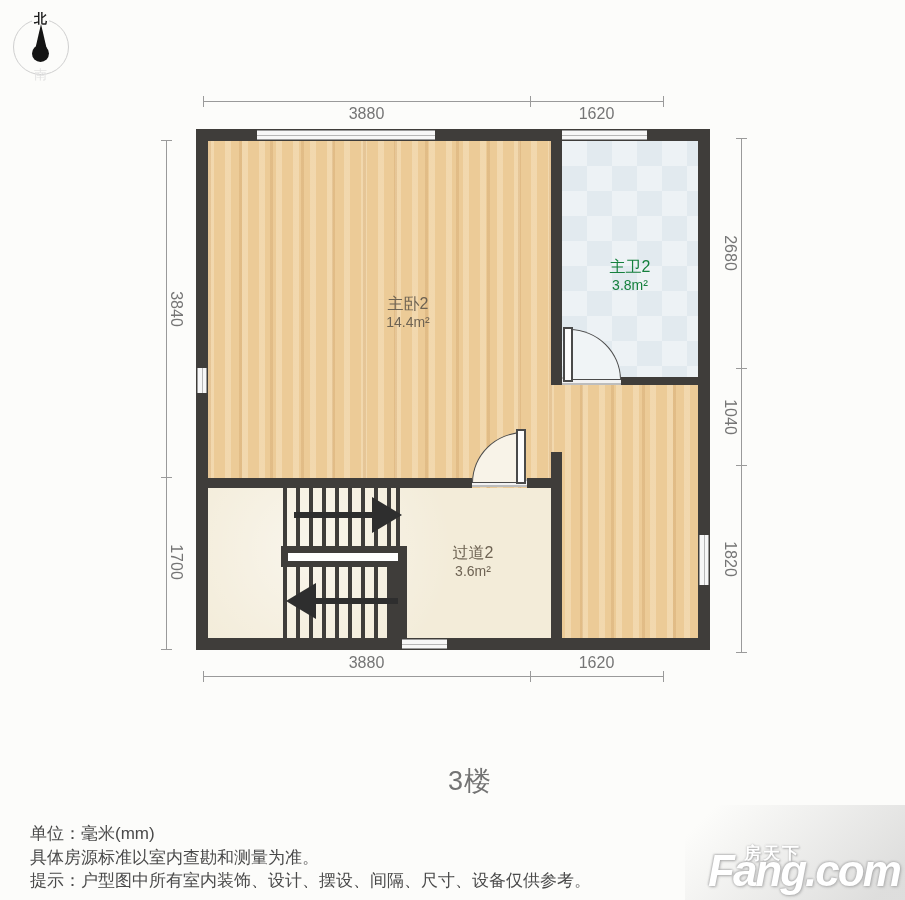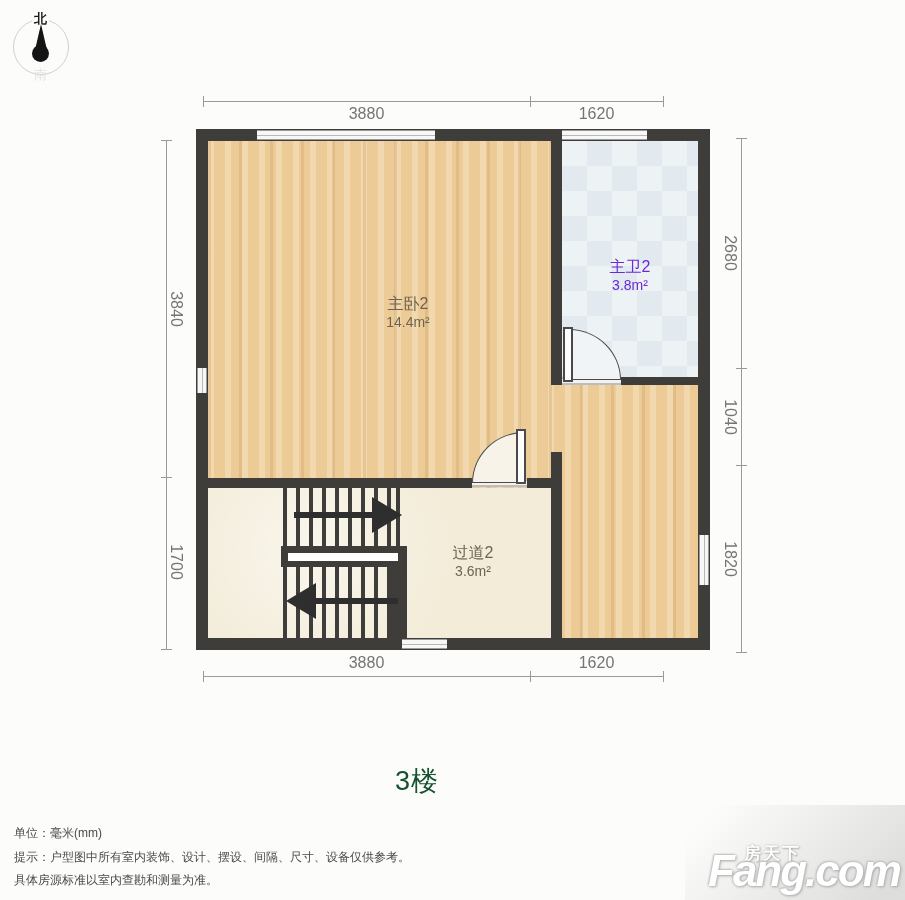--- a/index.html
+++ b/index.html
@@ -17,29 +17,29 @@
   .window-h{background:#f7f7f7;border-top:1px solid #9a9a9a;border-bottom:1px solid #9a9a9a;
     background-image:linear-gradient(#b7b7b7,#b7b7b7);background-size:100% 1px;background-position:center;background-repeat:no-repeat;}
   .window-v{background:#f7f7f7;border-left:1px solid #9a9a9a;border-right:1px solid #9a9a9a;
     background-image:linear-gradient(90deg,#b7b7b7,#b7b7b7);background-size:1px 100%;background-position:center;background-repeat:no-repeat;}
   .sill-h{background-image:linear-gradient(#bdbdbd 0 2px,#f2f2f2 2px 6px,#bdbdbd 6px 8px);}
   .treads{background-image:repeating-linear-gradient(90deg,#3f3d3a 0px,#3f3d3a 4px,rgba(0,0,0,0) 4px,rgba(0,0,0,0) 13px);border-right:4px solid #3f3d3a;}
   .room-label{text-align:center;line-height:19px;}
   .room-label .rname{font-size:16px;}
   .room-label .rarea{font-size:14px;}
   .lbl-brown{color:#6e6353;}
-  .lbl-blue{color:#6d28d9;}
+  .lbl-blue{color:#15803d;}
   .dim-line-h{background:#9a9a9a;height:1px;}
   .dim-line-v{background:#9a9a9a;width:1px;}
   .dim-tick-v{background:#9a9a9a;width:1px;height:11px;}
   .dim-tick-h{background:#9a9a9a;width:11px;height:1px;}
   .dim-label{color:#757575;font-size:16px;text-align:center;}
   .rot90{transform:rotate(90deg);transform-origin:center;}
-  .floor-label{font-size:27px;color:#14532d;text-align:left;letter-spacing:1px;}
-  .footer{font-size:12px;color:#4a4a4a;line-height:23.5px;}
+  .floor-label{font-size:27px;color:#737373;text-align:center;letter-spacing:1px;}
+  .footer{font-size:17px;color:#4a4a4a;line-height:23.5px;margin-left:16px;}
   .compass-circle{border:1.5px solid #cfcfcf;border-radius:50%;}
   .compass-n{font-size:13px;font-weight:bold;color:#1c1c1c;background:#fcfcfa;padding:0 2px;}
   .compass-s{font-size:13px;color:#e2e2e2;}
   .needle-tri{width:0;height:0;border-left:6px solid transparent;border-right:6px solid transparent;border-bottom:26px solid #141414;}
   .needle-ball{width:17px;height:17px;border-radius:50%;background:#141414;}
   .door-arc{border:1.5px solid #4a4a4a;}
   .door-leaf{background:#fdfdfd;border:2px solid #4a4a4a;}
   .arrow-shaft{background:#2e2e2e;}
   .wm-wash{background:linear-gradient(135deg, rgba(200,200,200,0) 10%, rgba(185,185,185,0.45) 90%);}
   .wm-en{font-size:44px;font-weight:bold;font-style:italic;color:#ffffff;letter-spacing:-2px;
@@ -141,22 +141,22 @@
   <div class="abs dim-tick-h" style="left:736px;top:465px;"></div>
   <div class="abs dim-tick-h" style="left:736px;top:652px;"></div>
   <div class="abs dim-label rot90" style="left:690px;top:244px;width:80px;">2680</div>
   <div class="abs dim-label rot90" style="left:690px;top:408px;width:80px;">1040</div>
   <div class="abs dim-label rot90" style="left:690px;top:550px;width:80px;">1820</div>
 
   <div class="abs floor-label" style="left:395px;top:763px;width:150px;">3楼</div>
 
   <div class="abs footer" style="left:14px;top:822px;width:700px;">
     <div>单位：毫米(mm)</div>
+    <div>具体房源标准以室内查勘和测量为准。</div>
     <div>提示：户型图中所有室内装饰、设计、摆设、间隔、尺寸、设备仅供参考。</div>
-    <div>具体房源标准以室内查勘和测量为准。</div>
   </div>
 
   <div class="abs wm-wash" style="right:0;bottom:0;width:220px;height:95px;"></div>
   <div class="abs" style="left:700px;top:818px;width:205px;height:80px;">
     <div class="abs wm-cn" style="left:44px;top:4px;">房天下</div>
     <div class="abs wm-en" style="left:8px;top:14px;margin-top:14px;">Fang.com</div>
   </div>
 
 </div>
 

